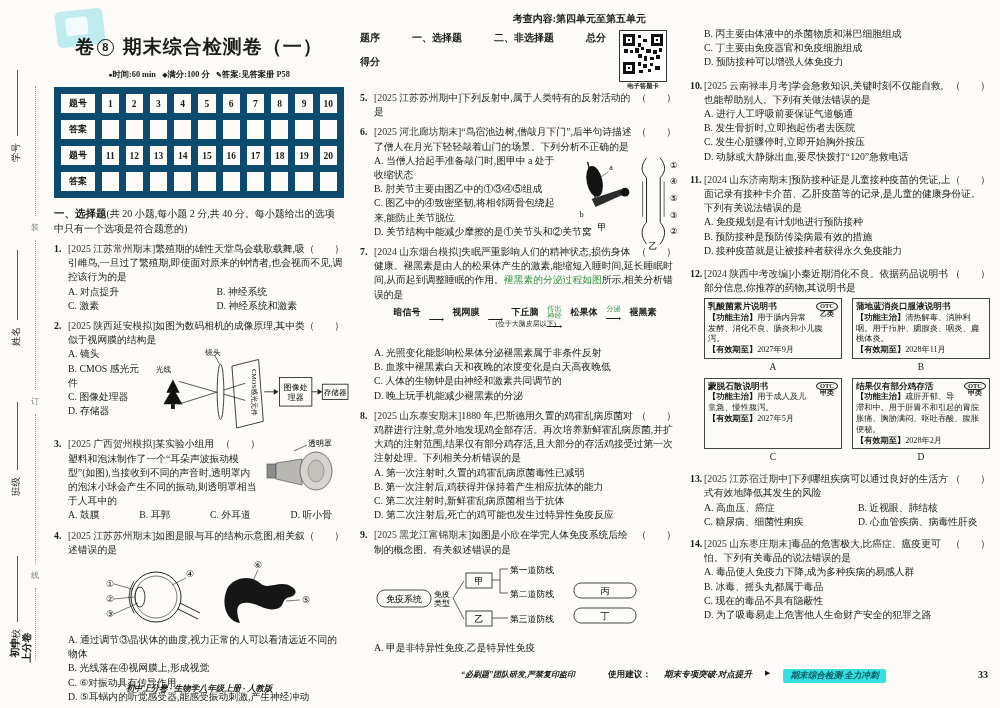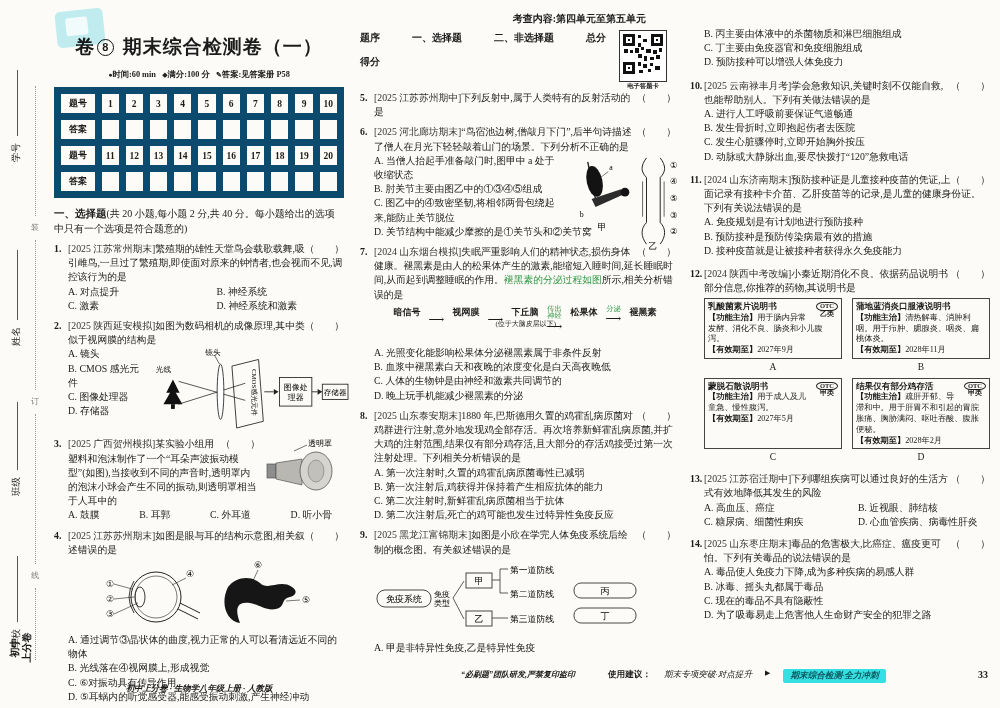--- a/index.html
+++ b/index.html
@@ -79,21 +79,21 @@
   .scoretbl .r2{margin-top:10px;}
   .scope{text-align:right;font-size:10px;font-weight:700;padding-right:30px;}
   
   .foot-left{position:absolute;left:54px;width:290px;bottom:14px;text-align:center;
              font-size:8.4px;font-weight:700;font-style:italic;}
   .foot-center{position:absolute;left:360px;width:316px;bottom:28px;text-align:center;
                font-size:8px;font-weight:700;font-style:italic;}
   .foot-right{position:absolute;left:608px;right:12px;bottom:25px;display:flex;gap:13px;
               font-size:8.6px;}
   .foot-right .lab{font-weight:700;font-family:"Liberation Sans",sans-serif;}
-  .foot-right .txt{font-weight:400;font-style:italic;}
+  .foot-right .txt{font-weight:700;font-style:italic;}
   .foot-right .arrow{font-size:7px;}
   .badge{background:#35dfe2;color:#0a5a60;font-weight:700;font-style:italic;padding:1px 7px;border-radius:2px;}
   .pageno{margin-left:auto;font-weight:700;font-size:10px;}
   svg{overflow:visible;}
   svg text{font-family:"Liberation Serif","DejaVu Serif",serif;}
 </style>
 </head>
 <body>
 
 <div class="page">

